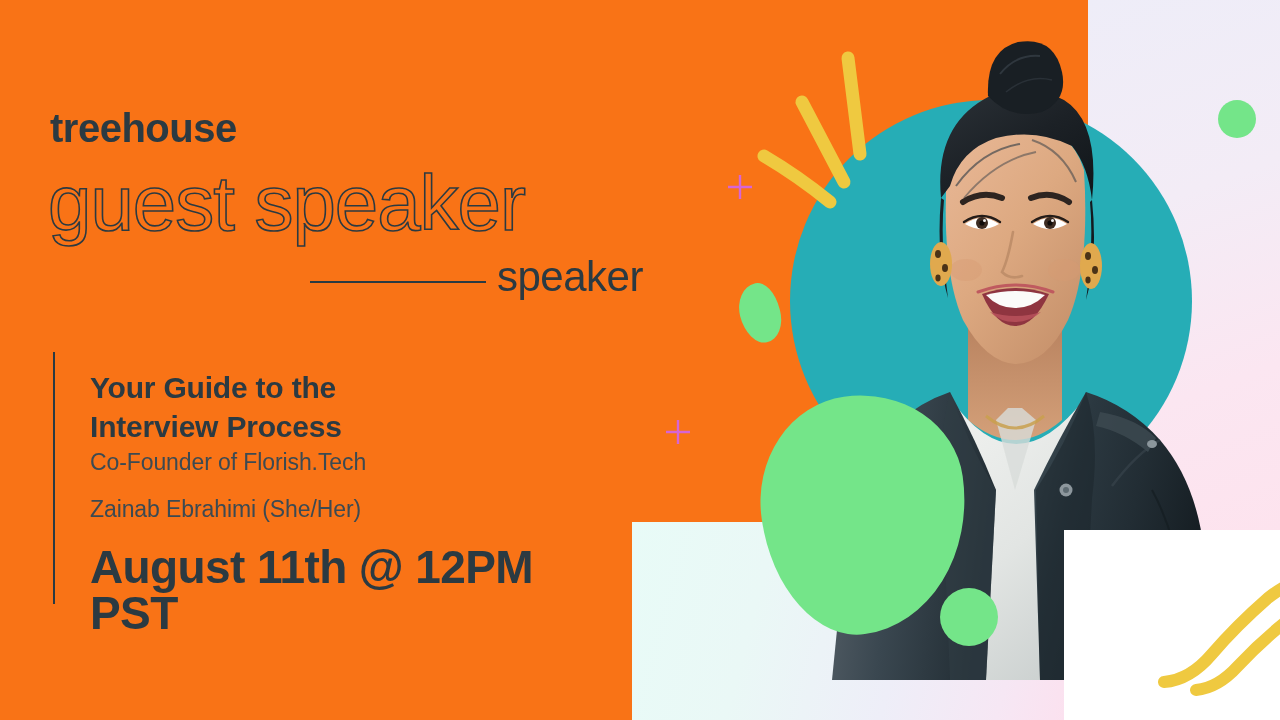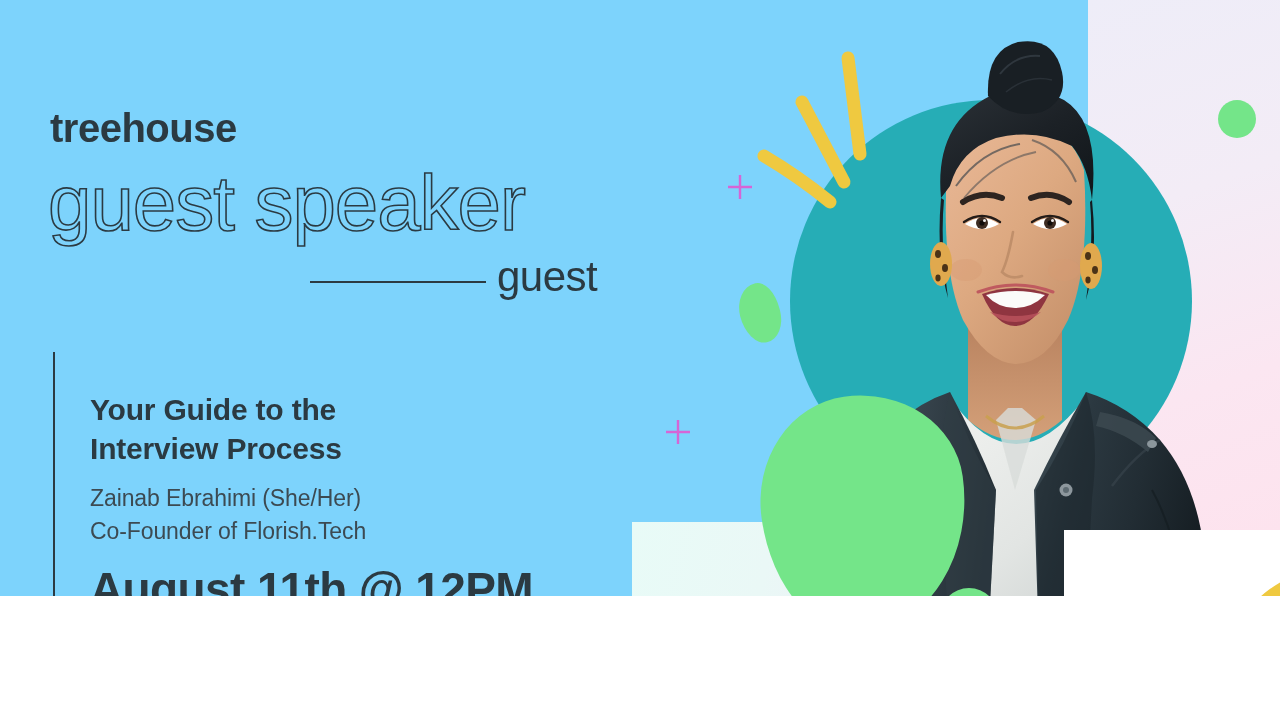--- a/index.html
+++ b/index.html
@@ -3,23 +3,23 @@
 <meta charset="utf-8">
 <style>
   html, body {
     margin: 0;
     padding: 0;
     background: #ffffff;
   }
   #stage {
     position: relative;
     width: 1280px;
-    height: 596px;
+    height: 720px;
     overflow: hidden;
-    background: #7dd3fc;
+    background: #f97316;
     font-family: "Liberation Sans", sans-serif;
   }
 
   
   .panel {
     position: absolute;
   }
   #panel-top-right {
     left: 1088px;
     top: 0;
@@ -155,21 +155,21 @@
     left: 53px;
     top: 352px;
     width: 2px;
     height: 252px;
     background: #2b3a42;
   }
 
   #info-block {
     position: absolute;
     left: 90px;
-    top: 390px;
+    top: 368px;
     width: 540px;
   }
   #event-title {
     font-size: 30px;
     font-weight: 600;
     color: #2b3a42;
     line-height: 1.3;
     letter-spacing: -0.2px;
     margin: 0;
     white-space: pre-line;
@@ -356,25 +356,25 @@
     <path d="M14 2 L14 26 M2 14 L26 14" stroke="#d665d6" stroke-width="2.4" stroke-linecap="butt"></path>
   </svg>
 
   <div id="brand-wordmark">treehouse</div>
 
   <svg id="headline-outline" viewBox="0 0 620 90">
     <text id="headline-text" x="6" y="70" font-family="'Liberation Sans', sans-serif" font-size="78" font-weight="500" letter-spacing="-1" fill="none" stroke="#2b3a42" stroke-width="1.6">guest speaker</text>
   </svg>
 
   <div id="series-rule"></div>
-  <div id="series-word">guest</div>
+  <div id="series-word">speaker</div>
 
   <div id="left-rule"></div>
 
   <div id="info-block">
     <h1 id="event-title">Your Guide to the
 Interview Process</h1>
+    <p id="speaker-role">Co-Founder of Florish.Tech</p>
     <p id="speaker-name">Zainab Ebrahimi (She/Her)</p>
-    <p id="speaker-role">Co-Founder of Florish.Tech</p>
     <p id="event-datetime">August 11th @ 12PM PST</p>
   </div>
 
 </div>
 
 </body></html>

